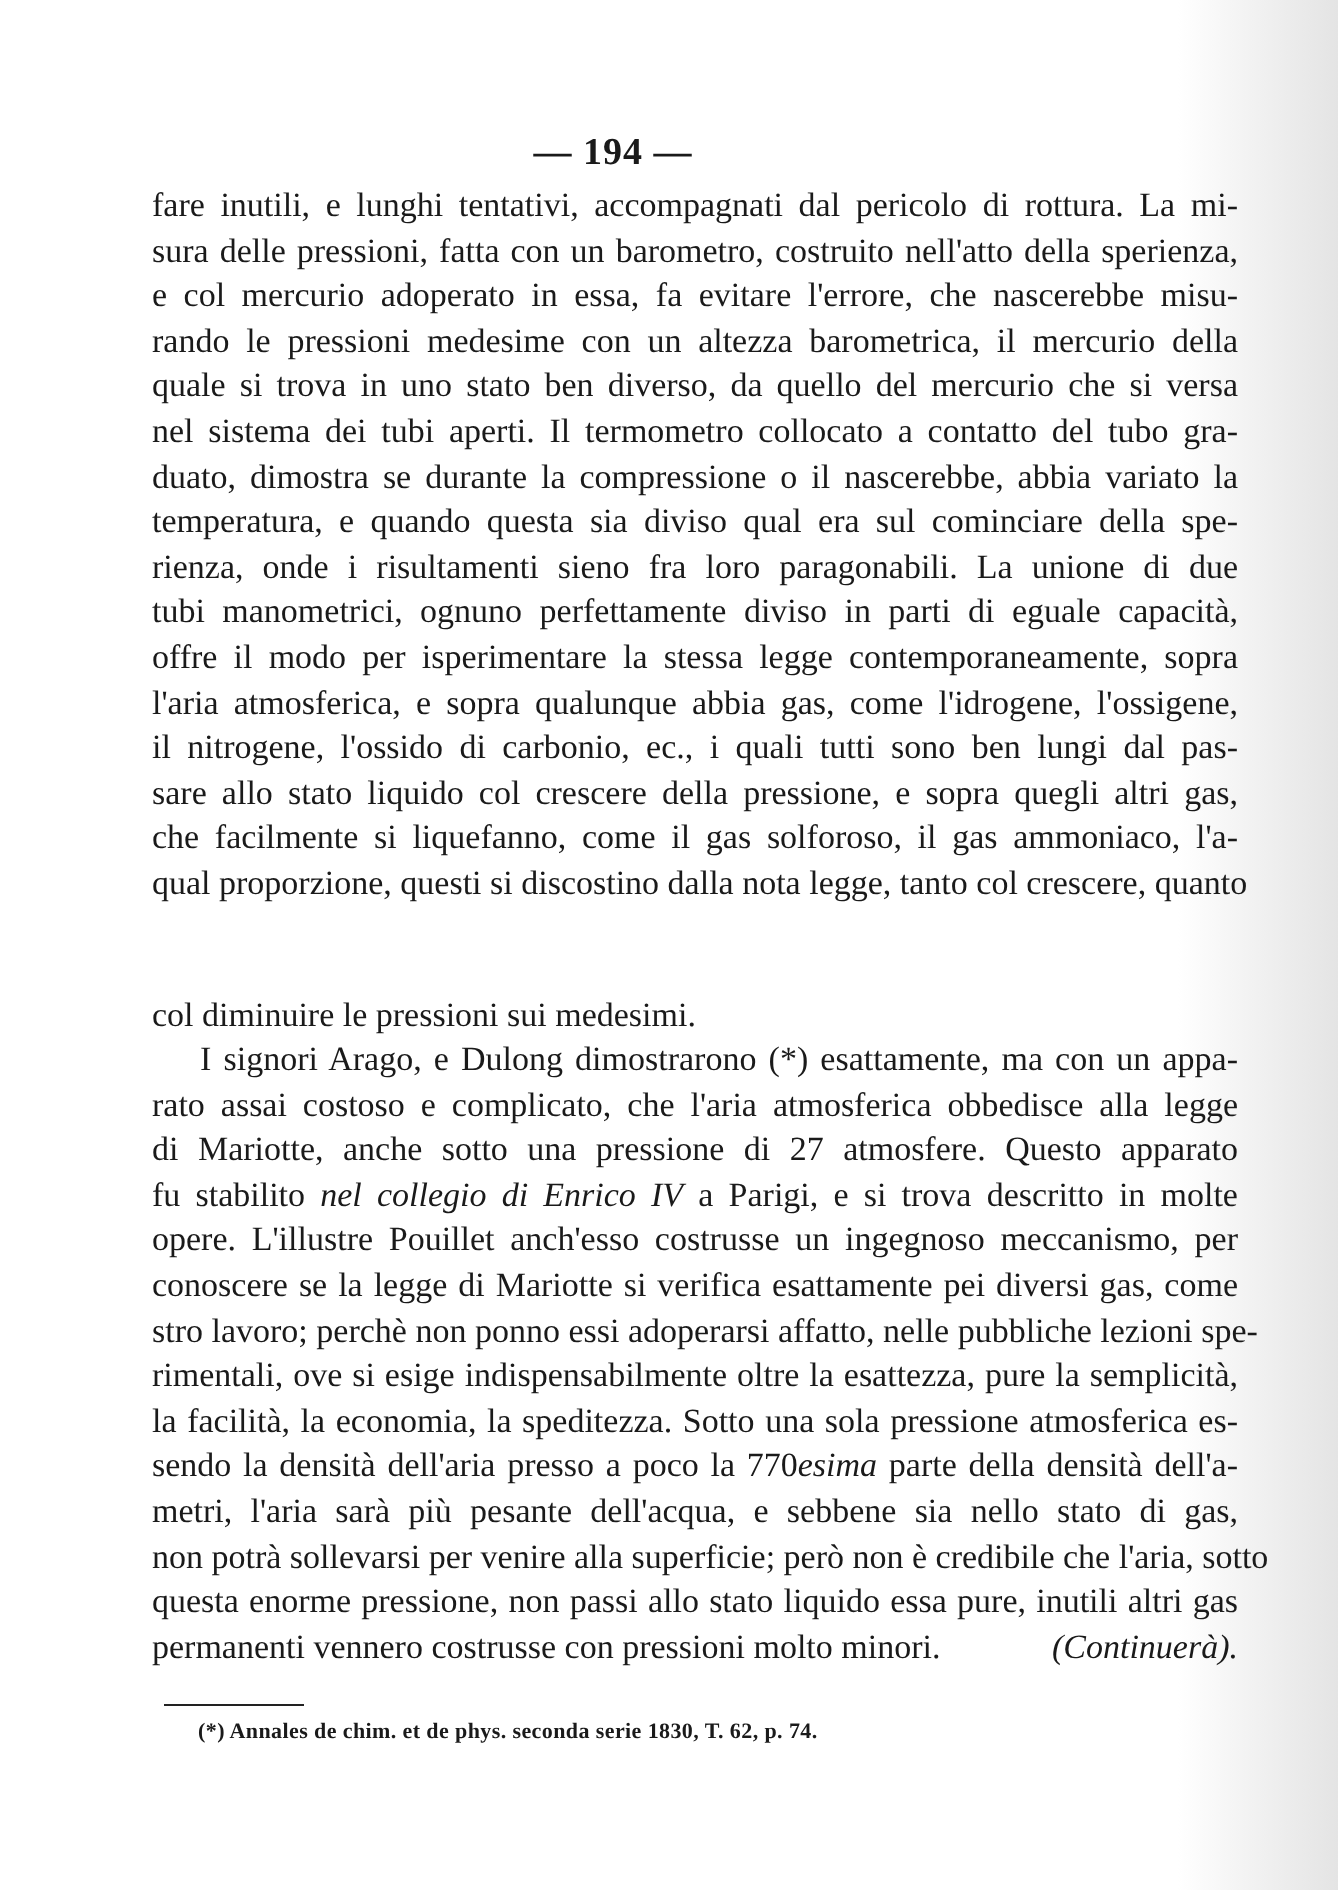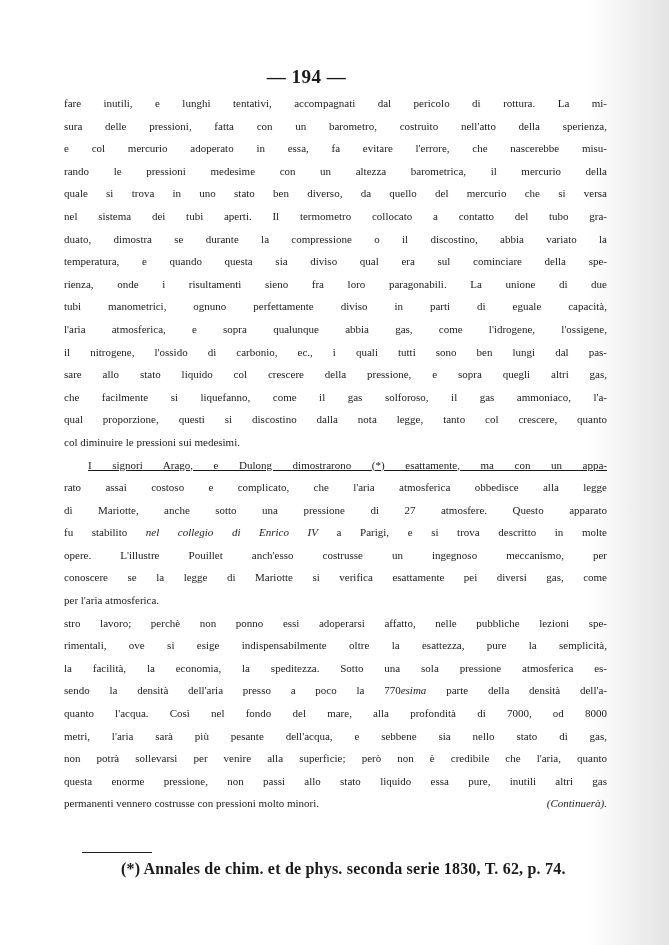--- a/index.html
+++ b/index.html
@@ -8,85 +8,84 @@
     background: linear-gradient(to right, #ffffff 0%, #ffffff 88%, #f1f1f1 94%, #e4e4e4 100%);
     font-family: "Liberation Serif", "DejaVu Serif", serif;
     color: #1a1a1a;
     position: relative;
   }
   .page-number {
     position: absolute; top: 66px; left: 0; width: 613px;
     text-align: center; font-size: 19px; font-weight: bold; letter-spacing: 0.5px;
   }
   .body-text {
-    position: absolute; top: 92px; left: 64px; width: 543px;
-    font-size: 11px; line-height: 22.6px;
+    position: absolute; top: 92px; left: 76px; width: 543px;
+    font-size: 17px; line-height: 22.6px;
   }
   .line {
     display: block; white-space: nowrap;
     text-align: justify; text-align-last: justify;
     height: 22.6px;
   }
-  .line.last { text-align-last: left; }
-  .line.indent { padding-left: 24px; text-decoration: underline; }
+  .line.last { text-align-last: left; margin-top: 43px; }
+  .line.indent { padding-left: 24px; }
   .line.split { display: flex; justify-content: space-between; text-align-last: auto; }
   em { font-style: italic; }
   .footnote-rule {
     position: absolute; top: 852px; left: 82px; width: 70px; height: 0;
     border-top: 1.5px solid #222;
   }
   .footnote {
-    position: absolute; top: 860px; left: 121px;
-    font-size: 16px; font-weight: bold; letter-spacing: 0.2px;
+    position: absolute; top: 860px; left: 99px;
+    font-size: 11px; font-weight: bold; letter-spacing: 0.2px;
   }
 </style>
 </head>
 <body>
 
 <div class="page-number">— 194 —</div>
 
 <div class="body-text">
 
   <div>
     <span class="line">fare inutili, e lunghi tentativi, accompagnati dal pericolo di rottura. La mi-</span>
     <span class="line">sura delle pressioni, fatta con un barometro, costruito nell'atto della sperienza,</span>
     <span class="line">e col mercurio adoperato in essa, fa evitare l'errore, che nascerebbe misu-</span>
     <span class="line">rando le pressioni medesime con un altezza barometrica, il mercurio della</span>
     <span class="line">quale si trova in uno stato ben diverso, da quello del mercurio che si versa</span>
     <span class="line">nel sistema dei tubi aperti. Il termometro collocato a contatto del tubo gra-</span>
-    <span class="line">duato, dimostra se durante la compressione o il discostino, abbia variato la</span>
+    <span class="line">duato, dimostra se durante la compressione o il nascerebbe, abbia variato la</span>
     <span class="line">temperatura, e quando questa sia diviso qual era sul cominciare della spe-</span>
     <span class="line">rienza, onde i risultamenti sieno fra loro paragonabili. La unione di due</span>
     <span class="line">tubi manometrici, ognuno perfettamente diviso in parti di eguale capacità,</span>
+    <span class="line">offre il modo per isperimentare la stessa legge contemporaneamente, sopra</span>
     <span class="line">l'aria atmosferica, e sopra qualunque abbia gas, come l'idrogene, l'ossigene,</span>
     <span class="line">il nitrogene, l'ossido di carbonio, ec., i quali tutti sono ben lungi dal pas-</span>
     <span class="line">sare allo stato liquido col crescere della pressione, e sopra quegli altri gas,</span>
     <span class="line">che facilmente si liquefanno, come il gas solforoso, il gas ammoniaco, l'a-</span>
     <span class="line">qual proporzione, questi si discostino dalla nota legge, tanto col crescere, quanto</span>
     <span class="line last">col diminuire le pressioni sui medesimi.</span>
   </div>
 
   <div>
     <span class="line indent">I signori Arago, e Dulong dimostrarono (*) esattamente, ma con un appa-</span>
     <span class="line">rato assai costoso e complicato, che l'aria atmosferica obbedisce alla legge</span>
     <span class="line">di Mariotte, anche sotto una pressione di 27 atmosfere. Questo apparato</span>
     <span class="line"><span>fu stabilito </span><em>nel collegio di Enrico IV</em><span> a Parigi, e si trova descritto in molte</span></span>
     <span class="line">opere. L'illustre Pouillet anch'esso costrusse un ingegnoso meccanismo, per</span>
     <span class="line">conoscere se la legge di Mariotte si verifica esattamente pei diversi gas, come</span>
-    <span class="line last">per l'aria atmosferica.</span>
   </div>
 
   <div>
     <span class="line">stro lavoro; perchè non ponno essi adoperarsi affatto, nelle pubbliche lezioni spe-</span>
     <span class="line">rimentali, ove si esige indispensabilmente oltre la esattezza, pure la semplicità,</span>
     <span class="line">la facilità, la economia, la speditezza. Sotto una sola pressione atmosferica es-</span>
     <span class="line"><span>sendo la densità dell'aria presso a poco la 770</span><em>esima</em><span> parte della densità dell'a-</span></span>
-    <span class="line">quanto l'acqua. Così nel fondo del mare, alla profondità di 7000, od 8000</span>
     <span class="line">metri, l'aria sarà più pesante dell'acqua, e sebbene sia nello stato di gas,</span>
-    <span class="line">non potrà sollevarsi per venire alla superficie; però non è credibile che l'aria, quanto</span>
+    <span class="line">non potrà sollevarsi per venire alla superficie; però non è credibile che l'aria, sotto</span>
     <span class="line">questa enorme pressione, non passi allo stato liquido essa pure, inutili altri gas</span>
     <span class="line split">
         <span>permanenti vennero costrusse con pressioni molto minori.</span>
         <em>(Continuerà).</em>
       </span>
   </div>
 </div>
 
 <div class="footnote-rule"></div>
 <div class="footnote">(*) Annales de chim. et de phys. seconda serie 1830, T. 62, p. 74.</div>

